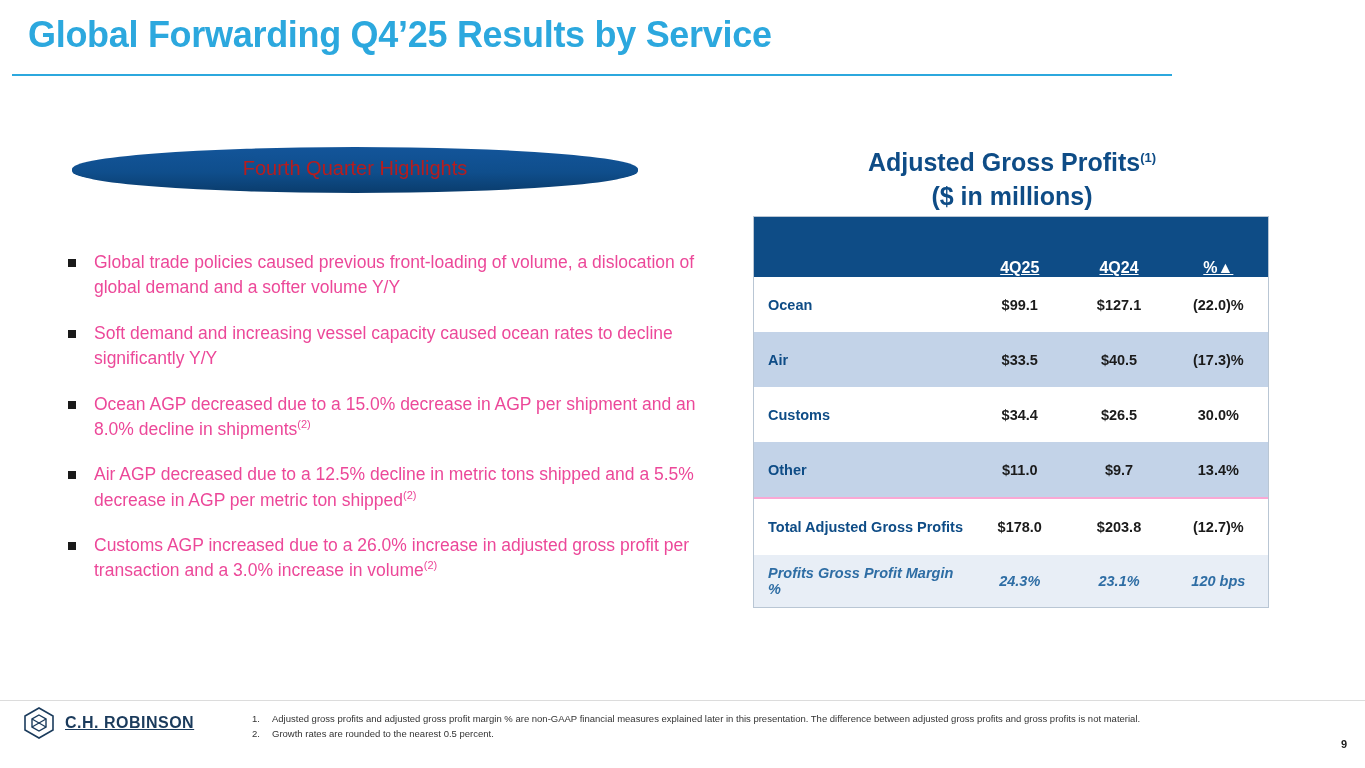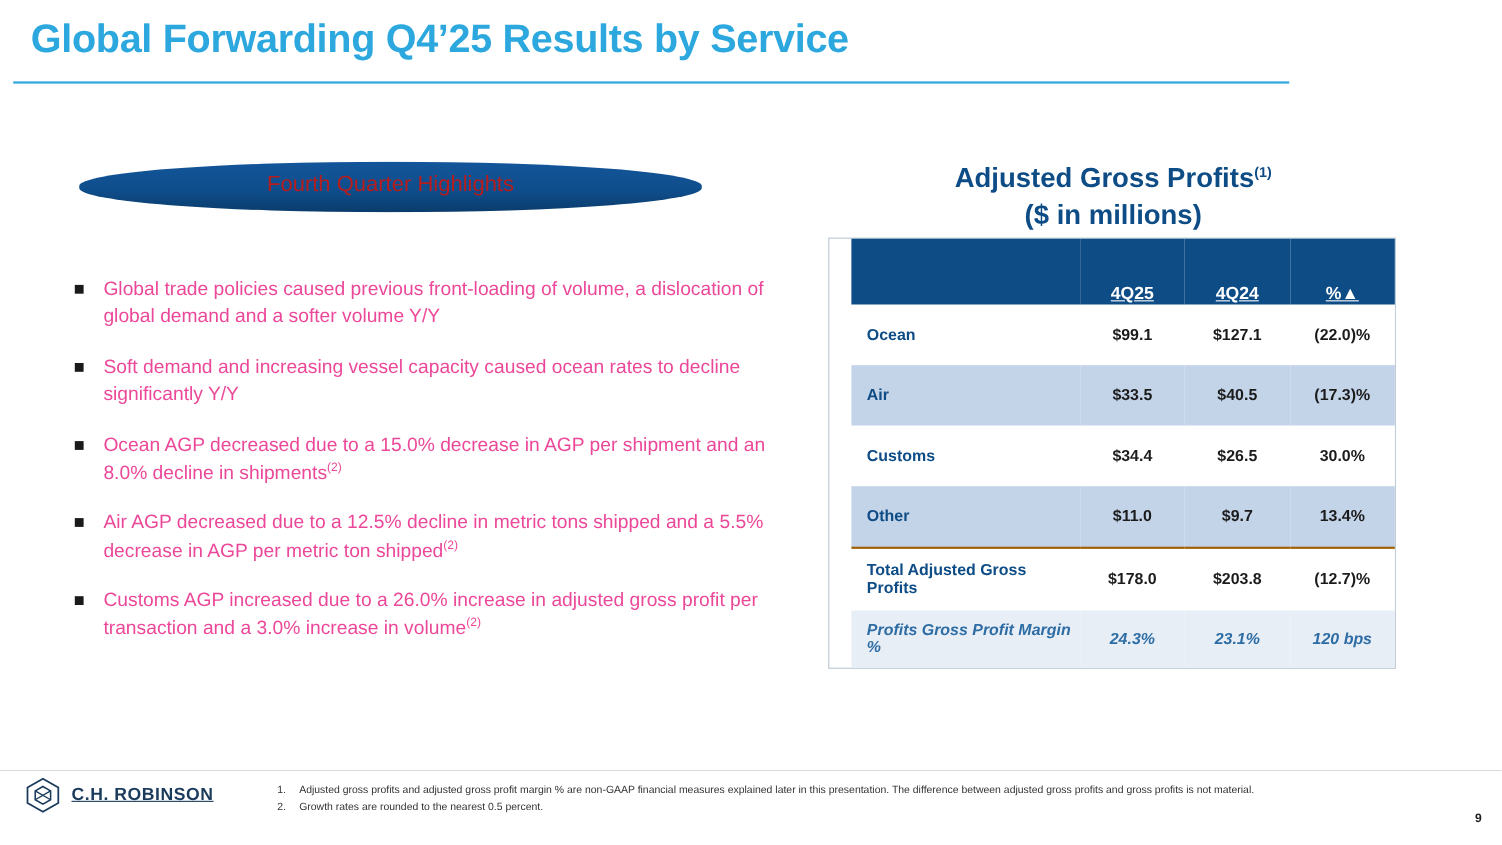--- a/index.html
+++ b/index.html
@@ -112,21 +112,20 @@
 
   
   .table-box {
     position: absolute;
     left: 753px;
     top: 216px;
     width: 516px;
     border: 1px solid #b9c6d4;
     box-sizing: border-box;
     background: #ffffff;
-    padding-left: 20px;
   }
   table.agp {
     width: 100%;
     border-collapse: collapse;
     font-size: 14.5px;
   }
   table.agp th, table.agp td {
     padding: 0;
   }
   thead tr {
@@ -155,21 +154,21 @@
     padding-left: 14px;
     text-align: left;
   }
   tbody td.num {
     text-align: center;
     color: #1b1b1b;
   }
   tr.alt { background: #C3D3E8; }
   tr.plain { background: #ffffff; }
   tr.total td {
-    border-top: 2px solid #a16207;
+    border-top: 2px solid #f9a8d4;
     height: 56px;
   }
   tr.margin td {
     font-style: italic;
     font-weight: bold;
     color: #2E6DA4;
     background: #E8EEF6;
     height: 52px;
   }
   tr.margin td.num {

